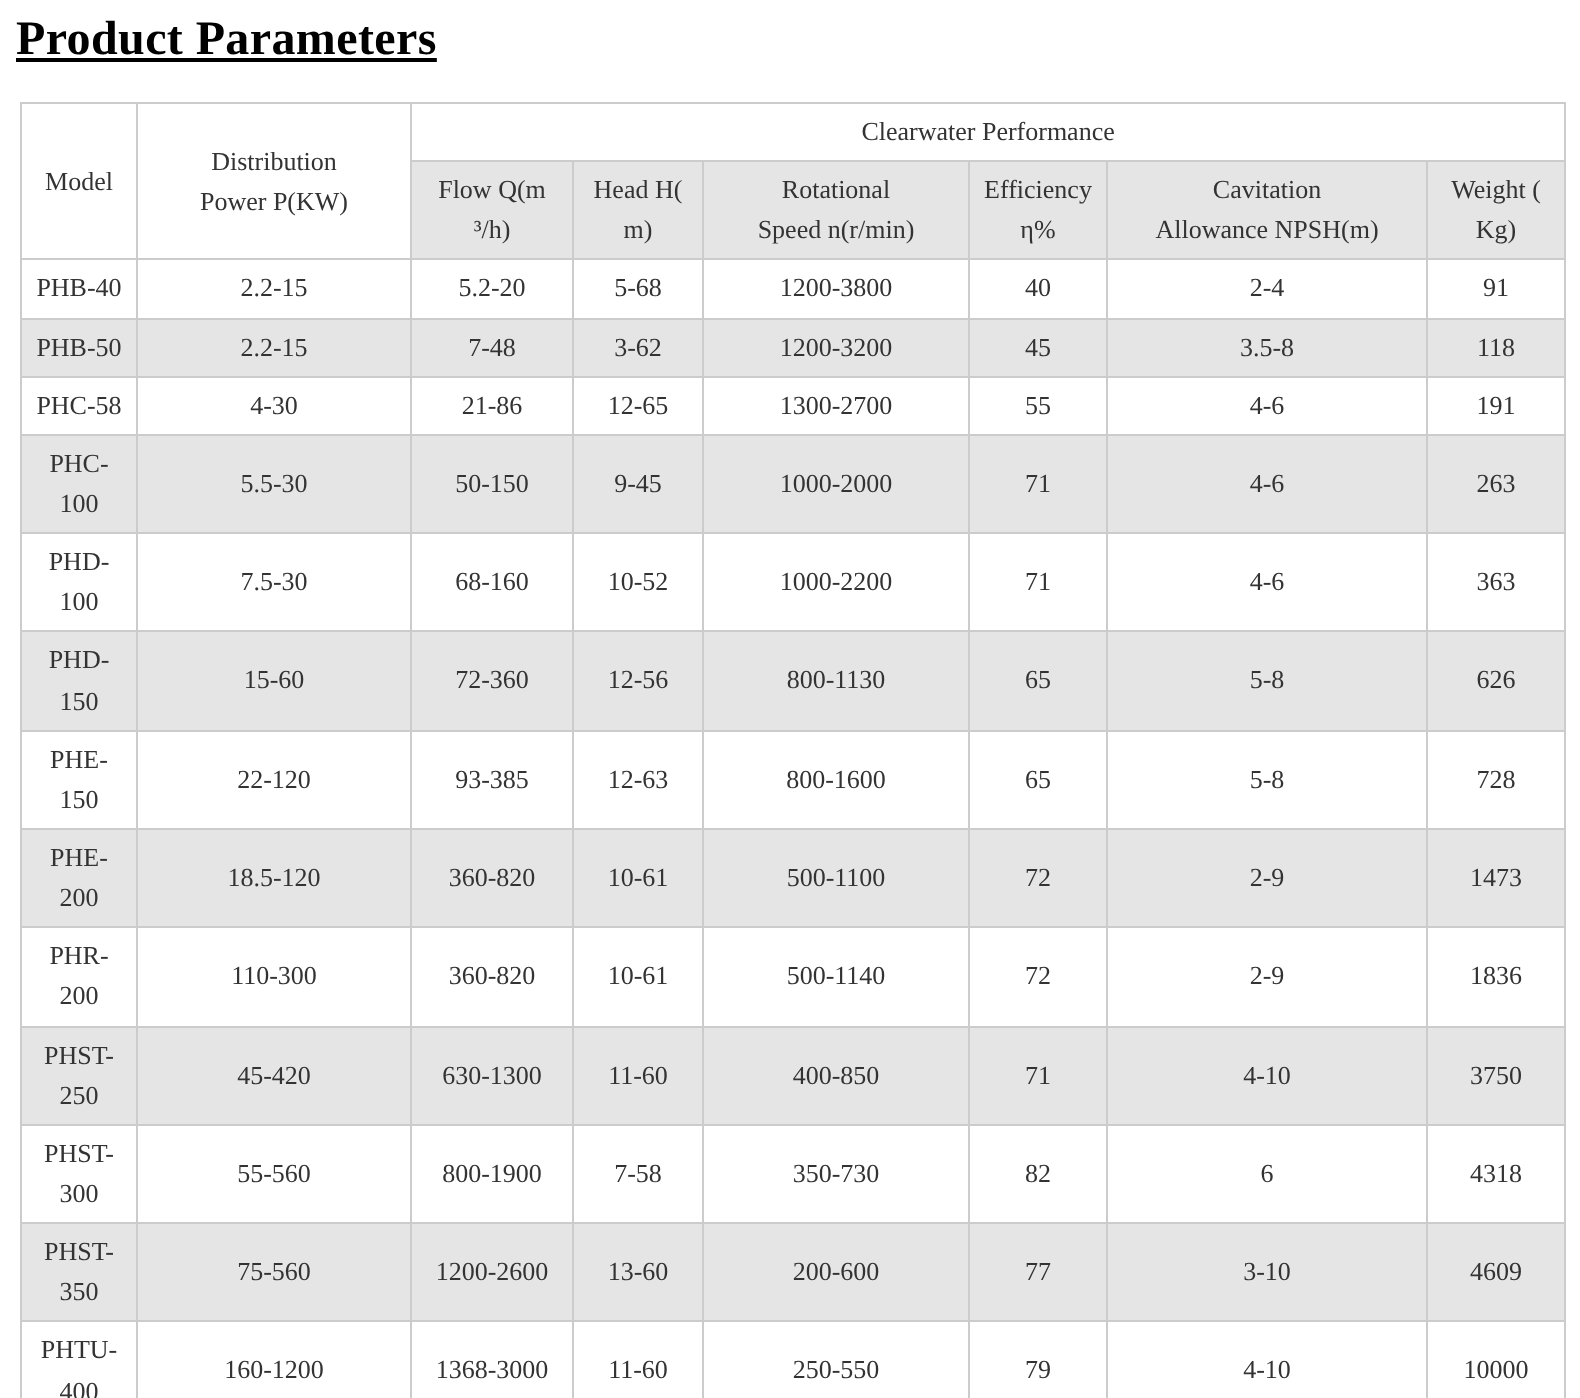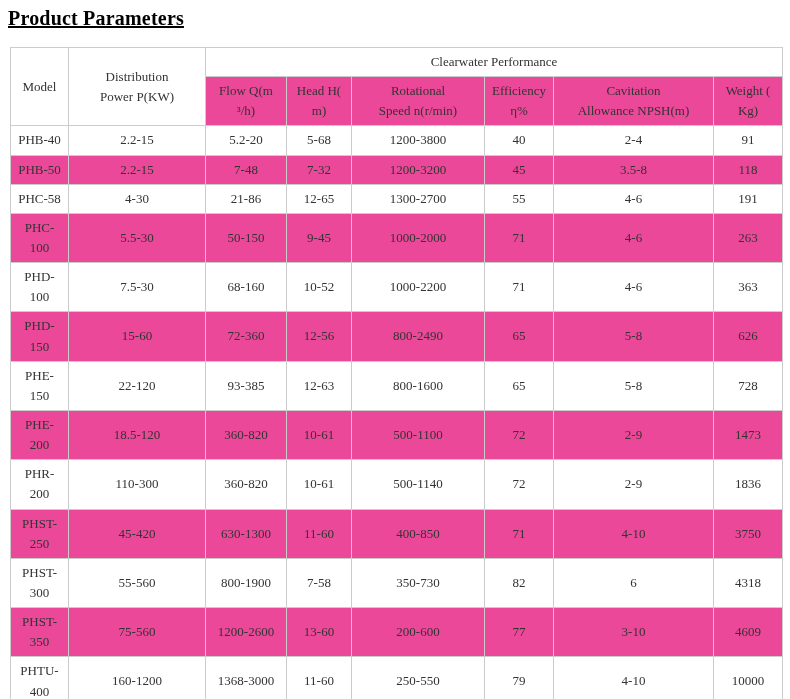--- a/index.html
+++ b/index.html
@@ -7,21 +7,21 @@
     padding: 0;
     background: #ffffff;
     font-family: "Liberation Serif", "DejaVu Serif", serif;
   }
   .page {
     width: 790px;
     padding: 5px 8px 8px 8px;
     box-sizing: border-box;
   }
   .page-title {
-    font-size: 20px;
+    font-size: 24px;
     font-weight: bold;
     color: #000000;
     text-decoration: underline;
     margin: 2px 0 17px 0;
     letter-spacing: 0.2px;
   }
   table.params {
     border-collapse: collapse;
     table-layout: fixed;
     width: 772px;
@@ -37,21 +37,21 @@
     line-height: 1.55;
     padding: 4px 2px;
     white-space: pre-line;
     overflow: hidden;
   }
   table.params th {
     font-weight: normal;
   }
   tr.shaded th,
   tr.shaded td {
-    background: #ec4899;
+    background: #e5e5e5;
   }
   
   th.span-cell {
     background: #ffffff;
   }
 </style>
 </head>
 <body>
 
 <div class="page">
@@ -98,21 +98,21 @@
         <td>5-68</td>
         <td>1200-3800</td>
         <td>40</td>
         <td>2-4</td>
         <td>91</td>
       </tr>
       <tr class="shaded">
         <td>PHB-50</td>
         <td>2.2-15</td>
         <td>7-48</td>
-        <td>7-32</td>
+        <td>3-62</td>
         <td>1200-3200</td>
         <td>45</td>
         <td>3.5-8</td>
         <td>118</td>
       </tr>
       <tr>
         <td>PHC-58</td>
         <td>4-30</td>
         <td>21-86</td>
         <td>12-65</td>
@@ -142,21 +142,21 @@
         <td>71</td>
         <td>4-6</td>
         <td>363</td>
       </tr>
       <tr class="shaded">
         <td>PHD-
 150</td>
         <td>15-60</td>
         <td>72-360</td>
         <td>12-56</td>
-        <td>800-2490</td>
+        <td>800-1130</td>
         <td>65</td>
         <td>5-8</td>
         <td>626</td>
       </tr>
       <tr>
         <td>PHE-
 150</td>
         <td>22-120</td>
         <td>93-385</td>
         <td>12-63</td>

